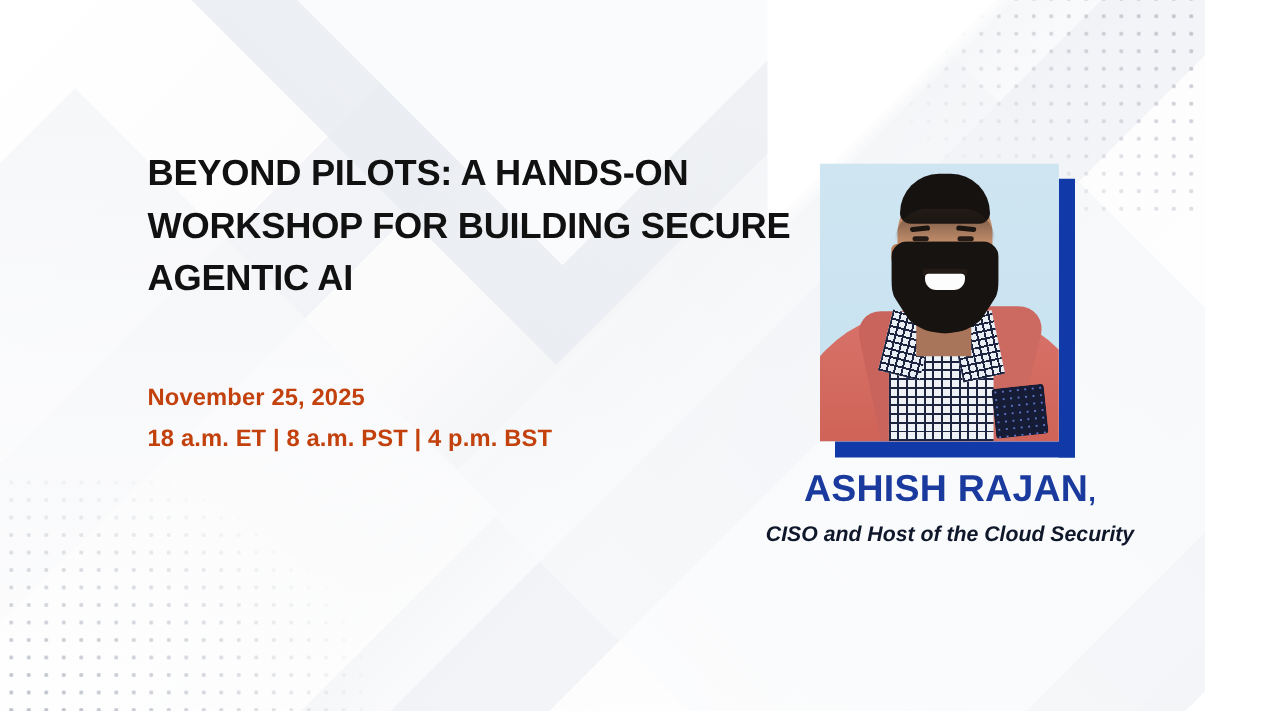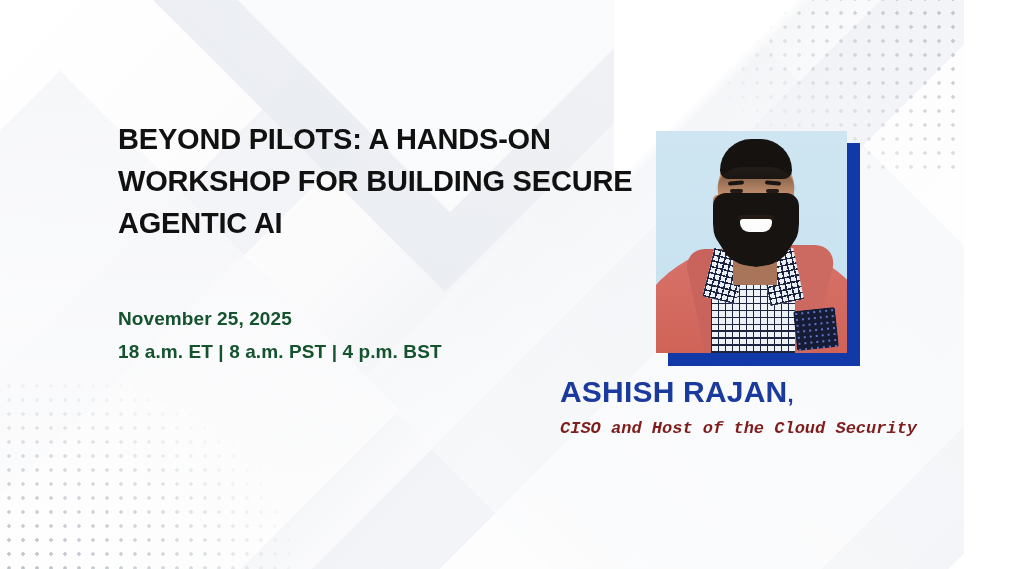--- a/index.html
+++ b/index.html
@@ -120,21 +120,21 @@
   .meta {
     position:absolute;
     left:118px; top:302px;
     width:520px;
   }
   .meta-line {
     font-family:"Liberation Sans", sans-serif;
     font-weight:bold;
     font-size:19px;
     line-height:33px;
-    color:#14532d;
+    color:#c2410c;
     letter-spacing:0.1px;
   }
 
   
   .photo-block {
     position:absolute;
     left:656px; top:131px;
     width:192px; height:223px;
   }
 
@@ -287,38 +287,39 @@
     border-radius:6px;
   }
   .ph-ear-l { left:57px; }
   .ph-ear-r { right:53px; }
 
   
   .speaker {
     position:absolute;
     left:560px; top:374px;
     width:400px;
+    text-align:center;
   }
   .speaker-name {
     font-family:"Liberation Sans", sans-serif;
     font-weight:bold;
     font-size:30px;
     line-height:36px;
     color:#1b3a9e;
     letter-spacing:0.2px;
   }
   .speaker-name .comma { font-size:22px; }
   .speaker-role {
     margin-top:4px;
-    font-family:Liberation Mono, monospace;
+    font-family:Liberation Sans, sans-serif;
     font-style:italic;
     font-weight:bold;
     font-size:17px;
     line-height:24px;
-    color:#7f1d1d;
+    color:#0f172a;
   }
 </style>
 </head>
 <body>
 
 <div class="banner">
 
   <div class="bg-base"></div>
   <div class="bg-diag-a"></div>
   <div class="bg-wedge-left"></div>

